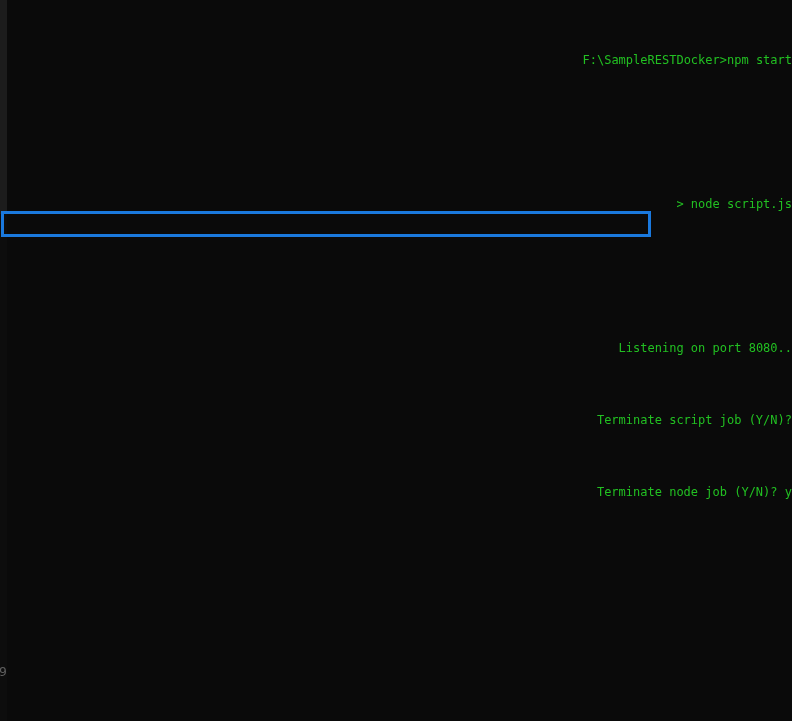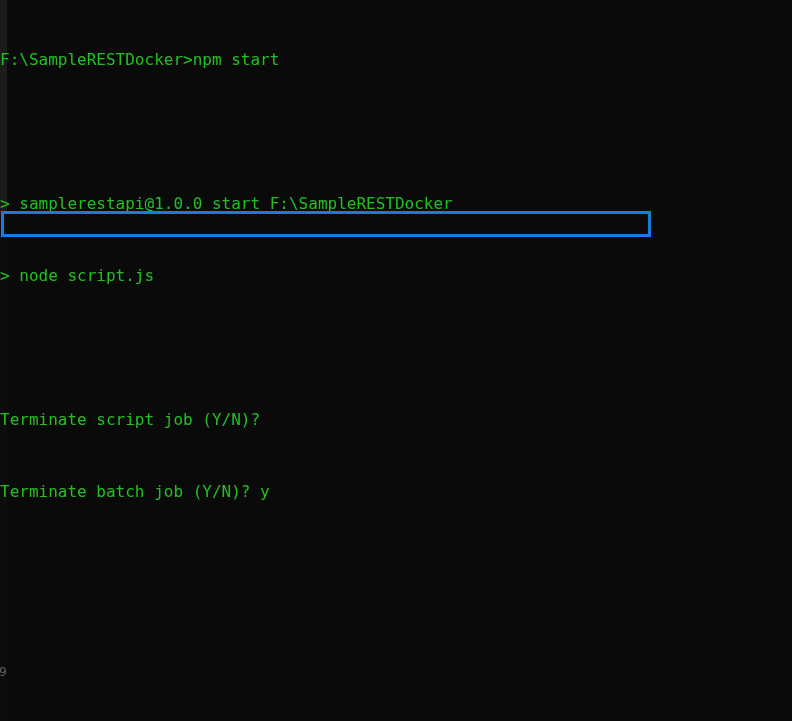--- a/index.html
+++ b/index.html
@@ -55,23 +55,24 @@
     white-space: pre;
     background: transparent;
     border: none;
     overflow: hidden;
   }
   .line {
     height: 24px;
     padding-left: 0;
     white-space: pre;
     font-family: "DejaVu Sans Mono", "Liberation Mono", monospace;
-    font-size: 16px;
+    font-size: 12px;
     line-height: 24px;
     color: #22c022;
+    text-align: right;
   }
   .line.blank {
     color: transparent;
   }
   
   #highlight-box {
     position: absolute;
     left: 1px;
     top: 211px;
     width: 650px;
@@ -99,25 +100,25 @@
 <body>
 
 <div id="terminal">
 
   <div id="left-gutter"></div>
   <div id="left-gutter-lower"></div>
 
   <div id="screen-text">
     <div class="line">F:\SampleRESTDocker&gt;npm start</div>
     <div class="line blank"></div>
-    <div class="line">&gt; samplerestapi@1.0.0 start F:\SampleRESTDocker</div>
     <div class="line">&gt; node script.js</div>
     <div class="line blank"></div>
+    <div class="line">Listening on port 8080..</div>
     <div class="line">Terminate script job (Y/N)?</div>
-    <div class="line">Terminate batch job (Y/N)? y</div>
+    <div class="line">Terminate node job (Y/N)? y</div>
     <div class="line blank"></div>
     
     
     
     
     
     
     
     
     

